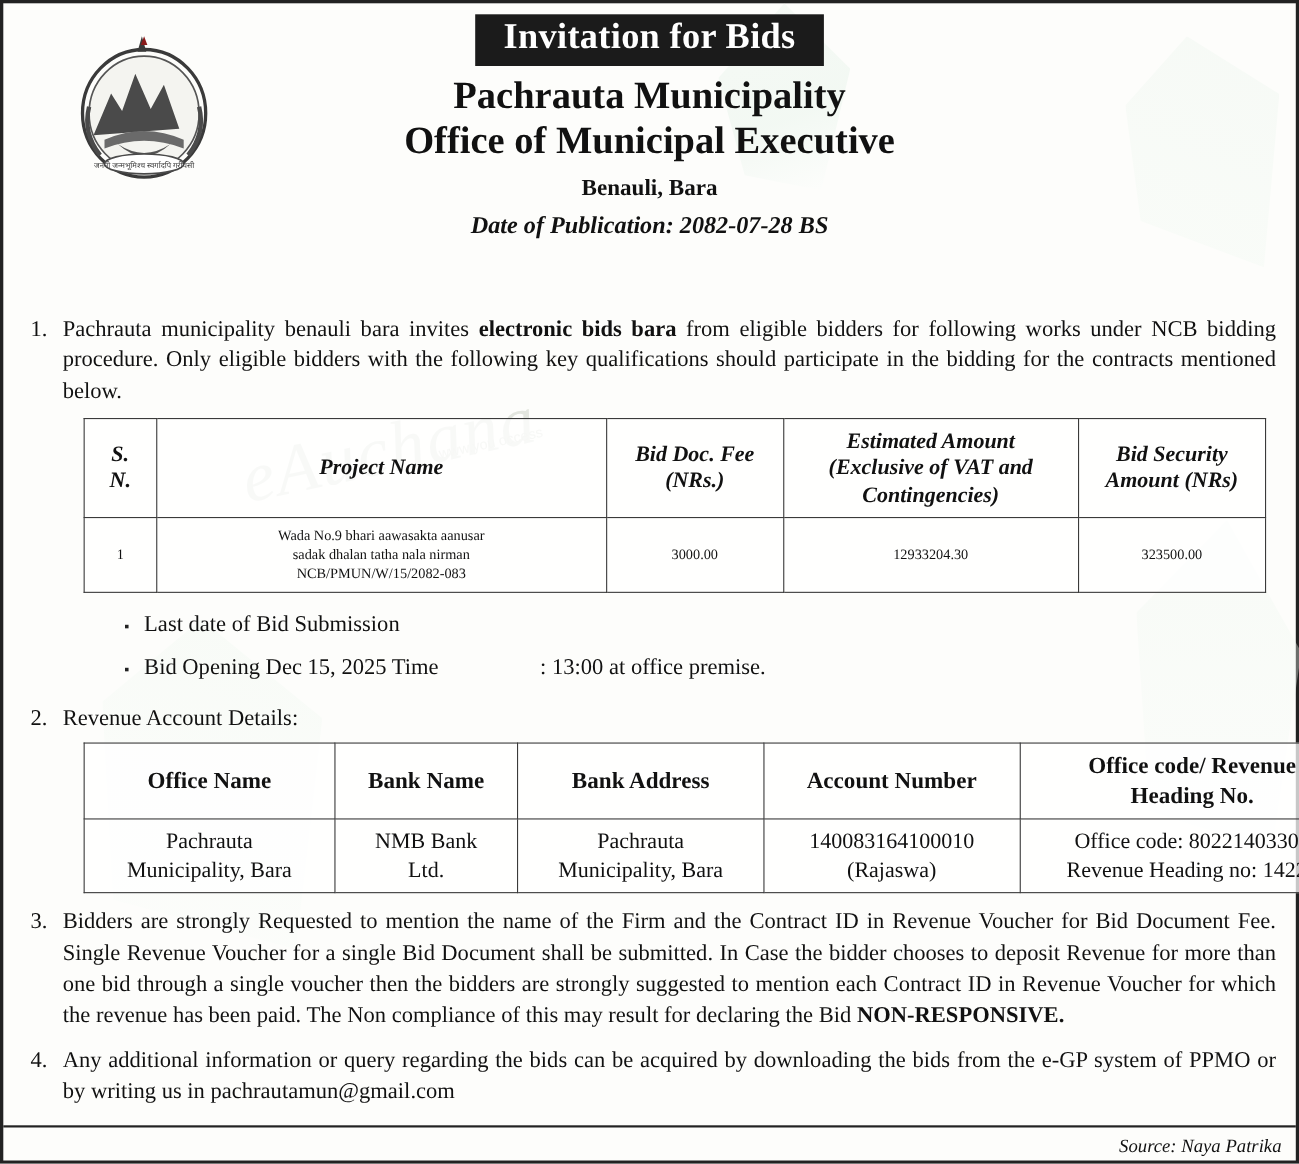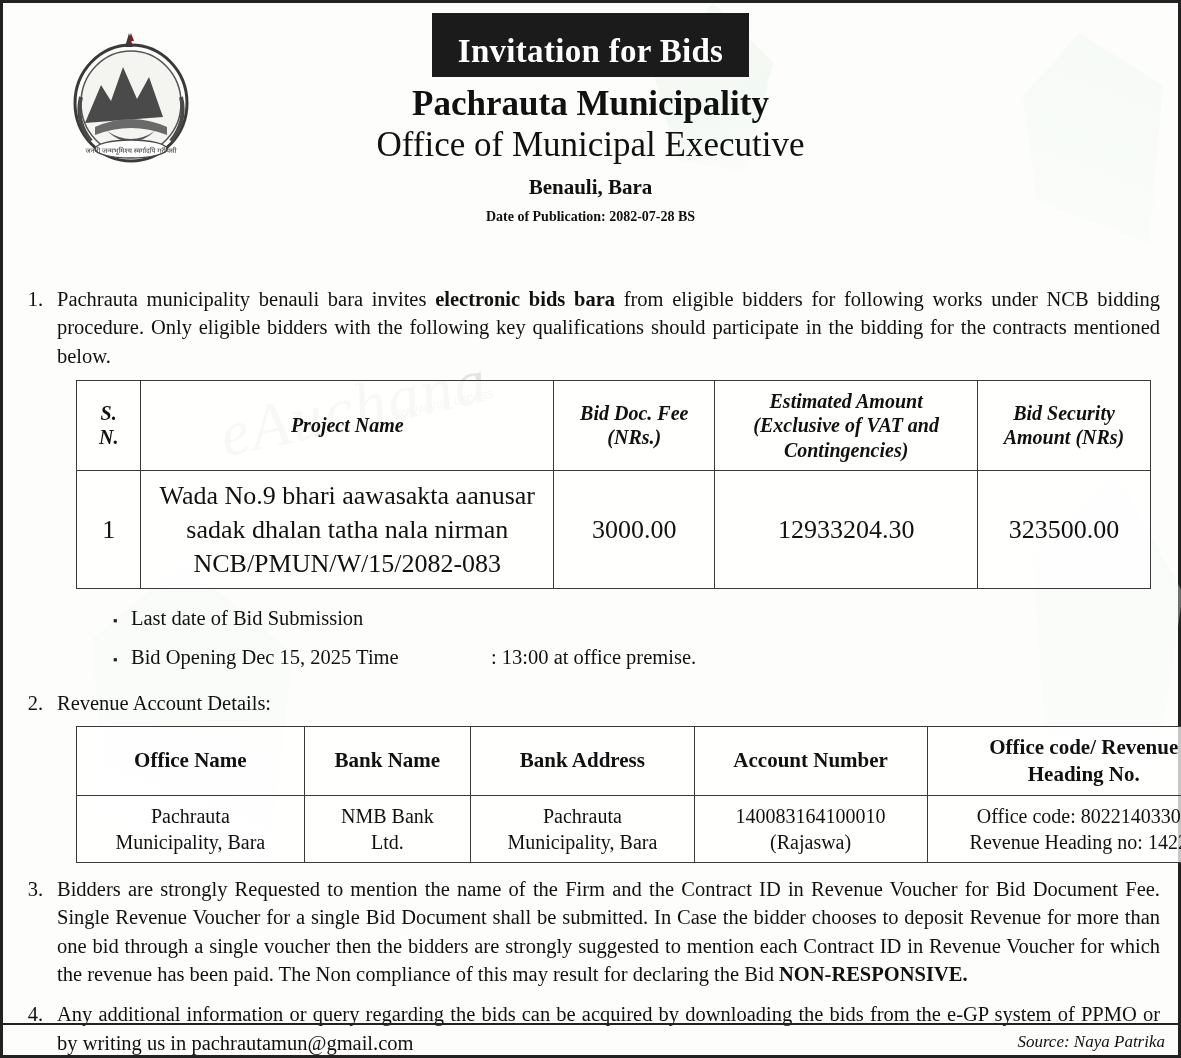--- a/index.html
+++ b/index.html
@@ -94,52 +94,53 @@
     top: 14px;
     width: 128px;
     height: 140px;
   }
   .title-banner {
     display: inline-block;
     background: #1b1b1b;
     color: #ffffff;
     font-size: 33px;
     font-weight: bold;
-    padding: 20px 26px 6px 26px;
+    padding: 3px 26px 6px 26px;
     letter-spacing: 0.3px;
     line-height: 1.15;
   }
   .org-line {
     font-size: 35px;
     font-weight: bold;
     line-height: 1.18;
     margin-top: 6px;
   }
   .org-line2 {
     font-size: 35px;
-    font-weight: normal;
+    font-weight: bold;
     line-height: 1.18;
   }
   .place {
     font-size: 21px;
     font-weight: bold;
     margin-top: 9px;
   }
   .ifb {
     font-size: 25px;
     font-weight: bold;
     margin-top: 9px;
   }
   .ifb .ital {
     font-style: italic;
   }
   .pubdate {
-    font-size: 14px;
+    font-size: 22px;
     font-weight: bold;
     margin-top: 9px;
+    font-style: italic;
   }
 
   
   .para {
     display: flex;
     margin-top: 12px;
     font-size: 20.5px;
     line-height: 1.38;
   }
   .para .num {
@@ -168,21 +169,21 @@
     vertical-align: middle;
   }
   table.tbl th {
     font-weight: bold;
     font-style: italic;
     font-size: 20px;
     padding: 8px 6px;
     line-height: 1.22;
   }
   table.tbl td {
-    font-size: 26px;
+    font-size: 13px;
     padding: 8px 14px;
     line-height: 1.3;
     font-family: Liberation Serif, serif;
   }
   .t1-c1 { width: 56px; }
   .t1-c2 { width: 424px; }
   .t1-c3 { width: 158px; }
   .t1-c4 { width: 270px; }
   .t1-c5 { width: 167px; }
 

